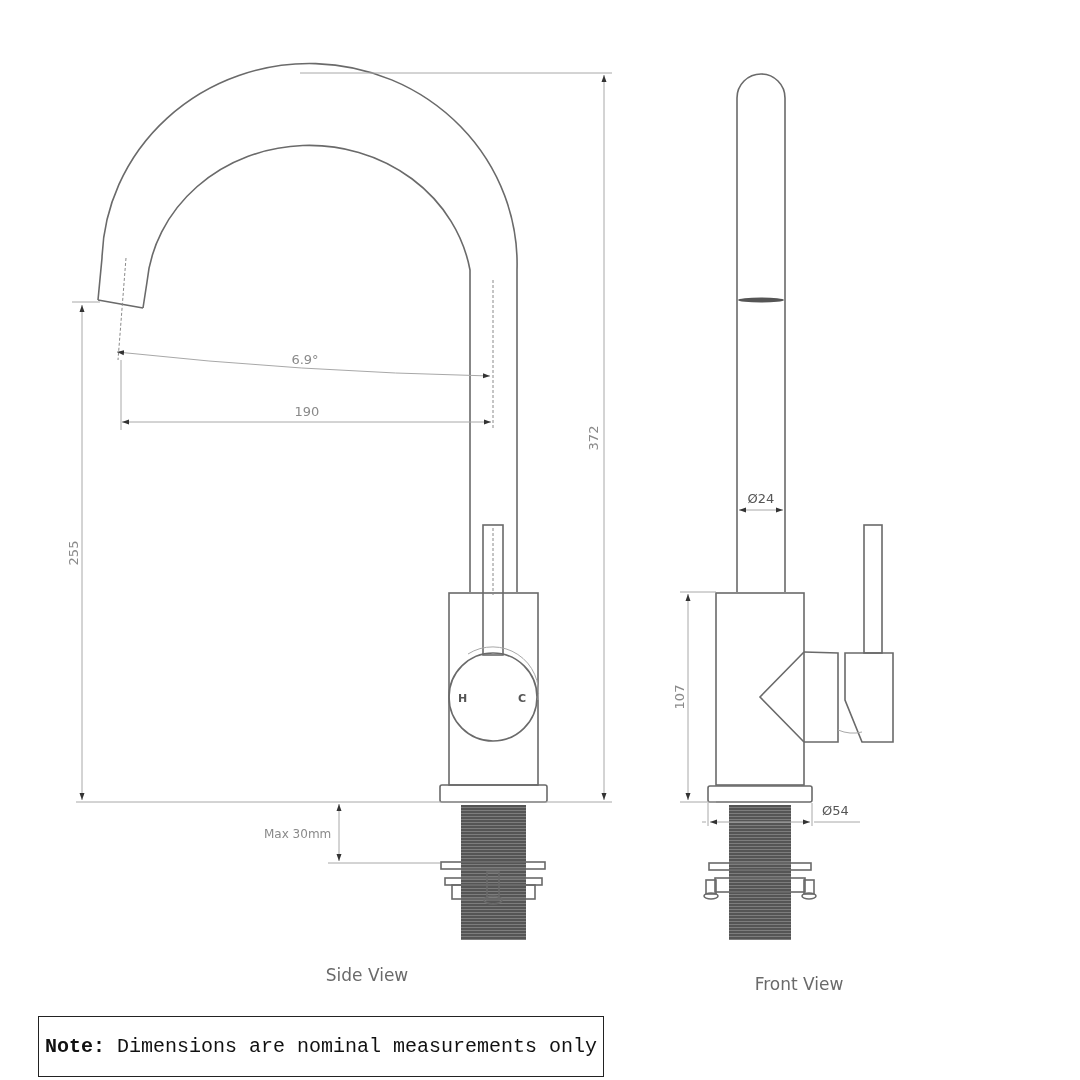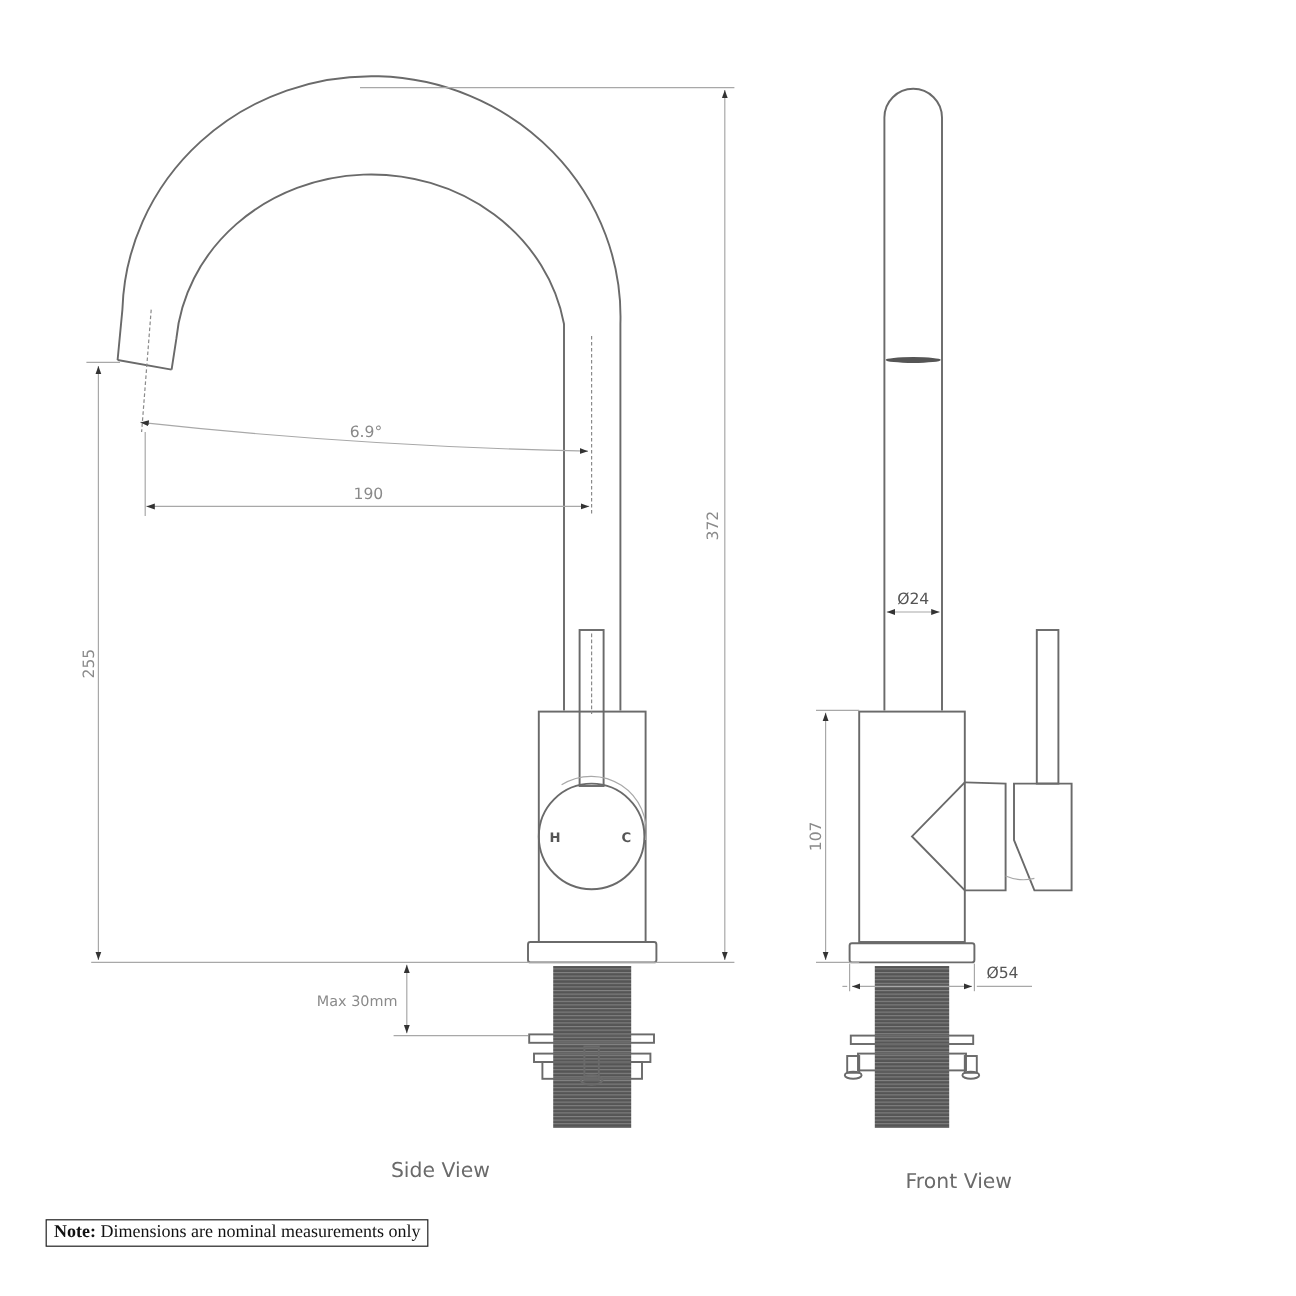--- a/index.html
+++ b/index.html
@@ -5,21 +5,21 @@
   html,body{margin:0;padding:0;background:#fff;}
   body{width:1080px;height:1080px;position:relative;overflow:hidden;font-family:"DejaVu Sans",sans-serif;}
   svg{position:absolute;left:0;top:0;}
   .ln{fill:none;stroke:#6a6a6a;stroke-width:1.6;}
   .thin{fill:none;stroke:#a8a8a8;stroke-width:1;}
   .dash{fill:none;stroke:#8a8a8a;stroke-width:1;stroke-dasharray:3 2;}
   .dim{font-family:"DejaVu Sans",sans-serif;font-size:13px;fill:#8a8a8a;}
   .dimdark{font-family:"DejaVu Sans",sans-serif;font-size:13px;fill:#555;}
   .lbl{font-family:"DejaVu Sans",sans-serif;font-size:17px;fill:#6a6a6a;}
   .hc{font-family:"DejaVu Sans",sans-serif;font-size:11px;font-weight:bold;fill:#555;}
-  .note{position:absolute;left:38px;top:1016px;border:1.5px solid #222;padding:2px 6px;font-size:15px;color:#111;white-space:nowrap;font-family:Liberation Serif, serif;}
+  .note{position:absolute;left:38px;top:1016px;border:1.5px solid #222;padding:18px 6px;font-size:20px;color:#111;white-space:nowrap;font-family:Liberation Mono, monospace;}
   .note b{font-weight:bold;}
 </style>
 </head>
 <body>
 
 <svg width="1080" height="1080" viewBox="0 0 1080 1080">
   <defs>
     <marker id="arr" markerWidth="8" markerHeight="8" refX="7" refY="4" orient="auto-start-reverse">
       <path d="M0,1.5 L7,4 L0,6.5 Z" fill="#333"></path>
     </marker>

